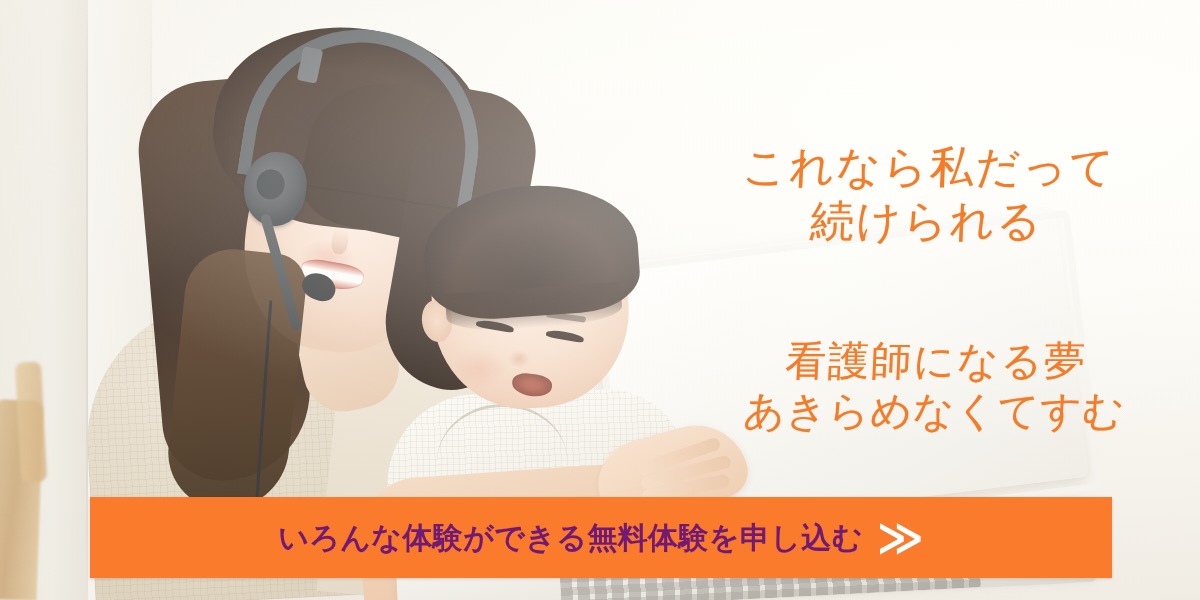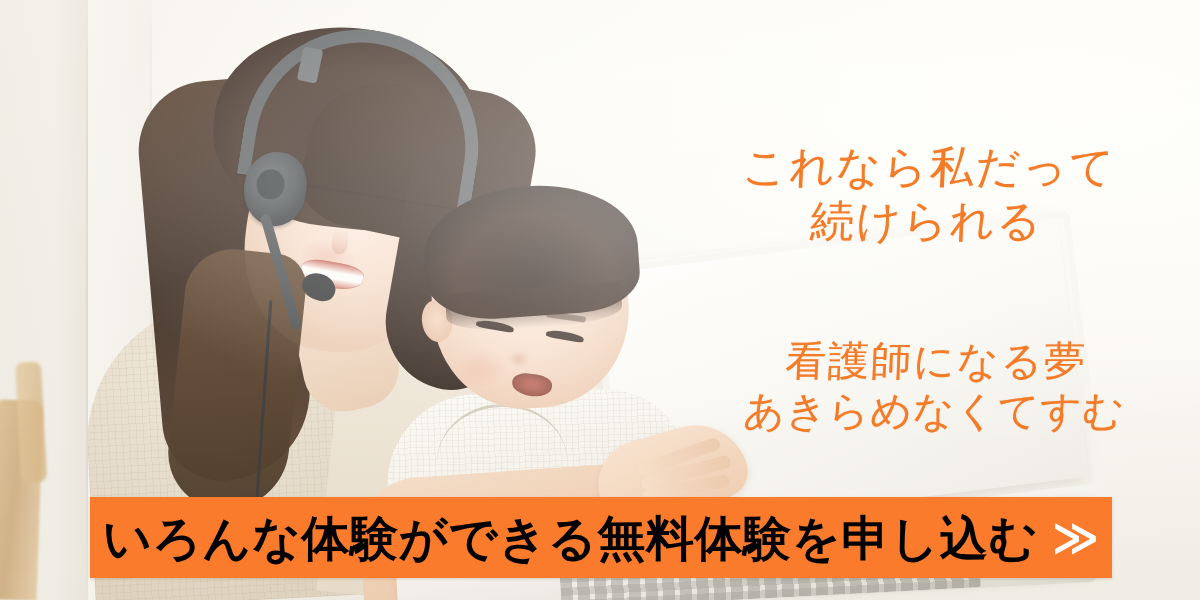--- a/index.html
+++ b/index.html
@@ -273,23 +273,23 @@
 
   
   #cta{
     position:absolute;left:90px;top:497px;width:1022px;height:81px;
     background:#fa7b2b;
     display:flex;align-items:center;justify-content:center;
     cursor:pointer;
     box-shadow:0 1px 3px rgba(120,60,15,.18);
   }
   #cta .cta-text{
-    color:#000000;
+    color:#701a75;
     font-family:"DejaVu Sans","Liberation Sans",sans-serif;
-    font-size:48px;
+    font-size:30px;
     font-weight:700;
     letter-spacing:.012em;
     white-space:nowrap;
     line-height:1;
   }
   #cta .cta-arrow{
     color:#ffffff;font-size:45px;font-weight:700;margin-left:14px;line-height:1;
     font-family:"DejaVu Sans","Liberation Sans",sans-serif;
   }
 </style>

